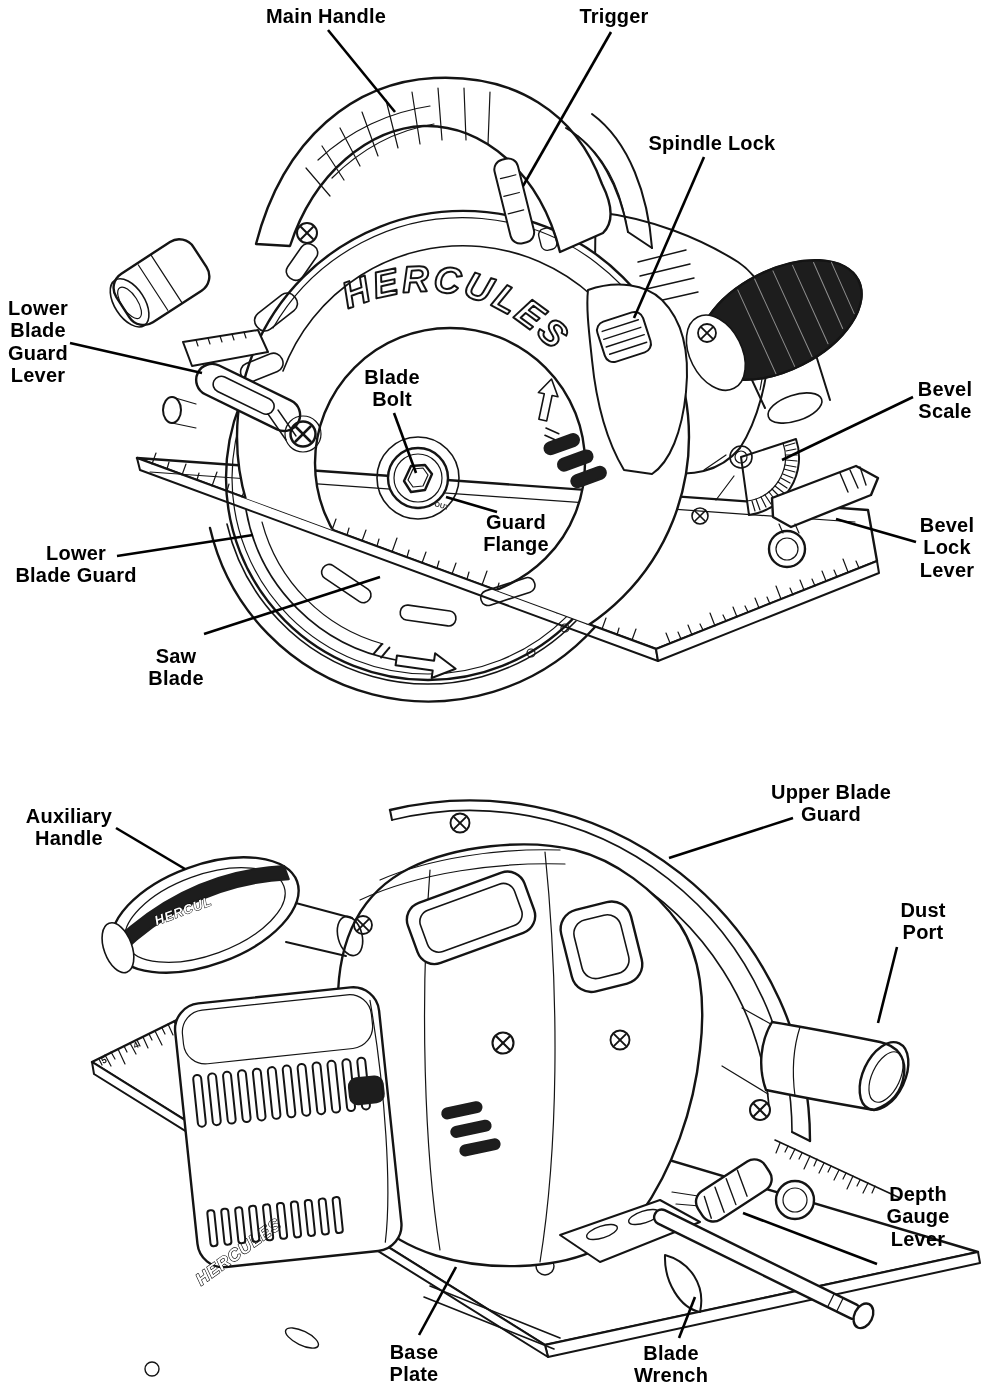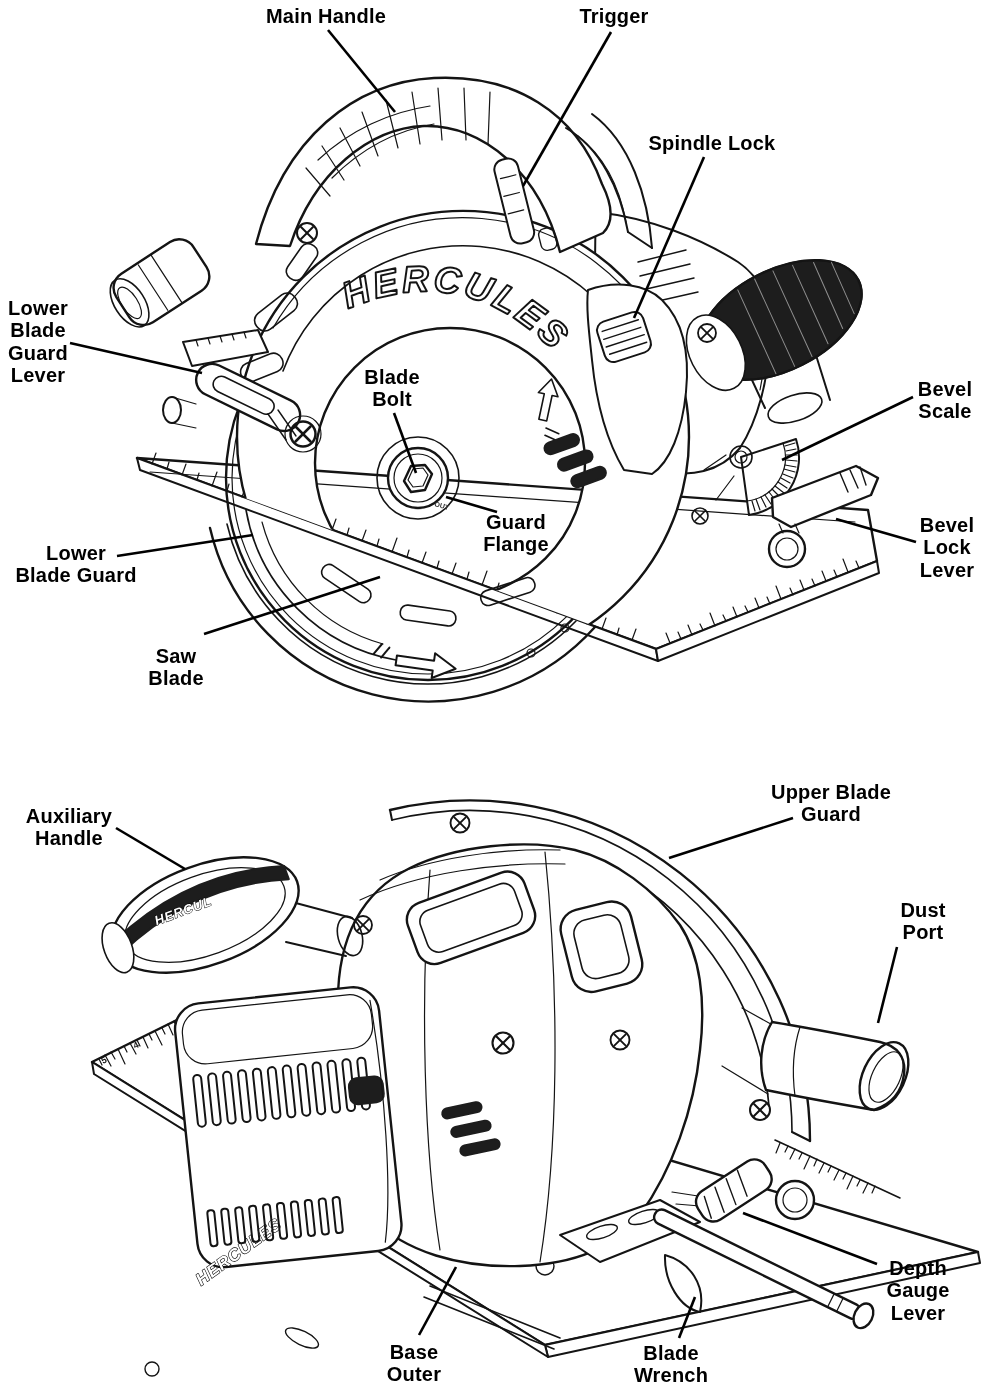--- a/index.html
+++ b/index.html
@@ -391,20 +391,20 @@
   <div class="lbl" style="left:76px;top:564px">Lower
 Blade Guard</div>
   <div class="lbl" style="left:176px;top:667px">Saw
 Blade</div>
   <div class="lbl" style="left:69px;top:827px">Auxiliary
 Handle</div>
   <div class="lbl" style="left:831px;top:803px">Upper Blade
 Guard</div>
   <div class="lbl" style="left:923px;top:921px">Dust
 Port</div>
-  <div class="lbl" style="left:918px;top:1291px">Depth
+  <div class="lbl" style="left:918px;top:1217px">Depth
 Gauge
 Lever</div>
   <div class="lbl" style="left:414px;top:1363px">Base
-Outer</div>
+Plate</div>
   <div class="lbl" style="left:671px;top:1364px">Blade
 Wrench</div>
 </div>
 
 </body></html>

